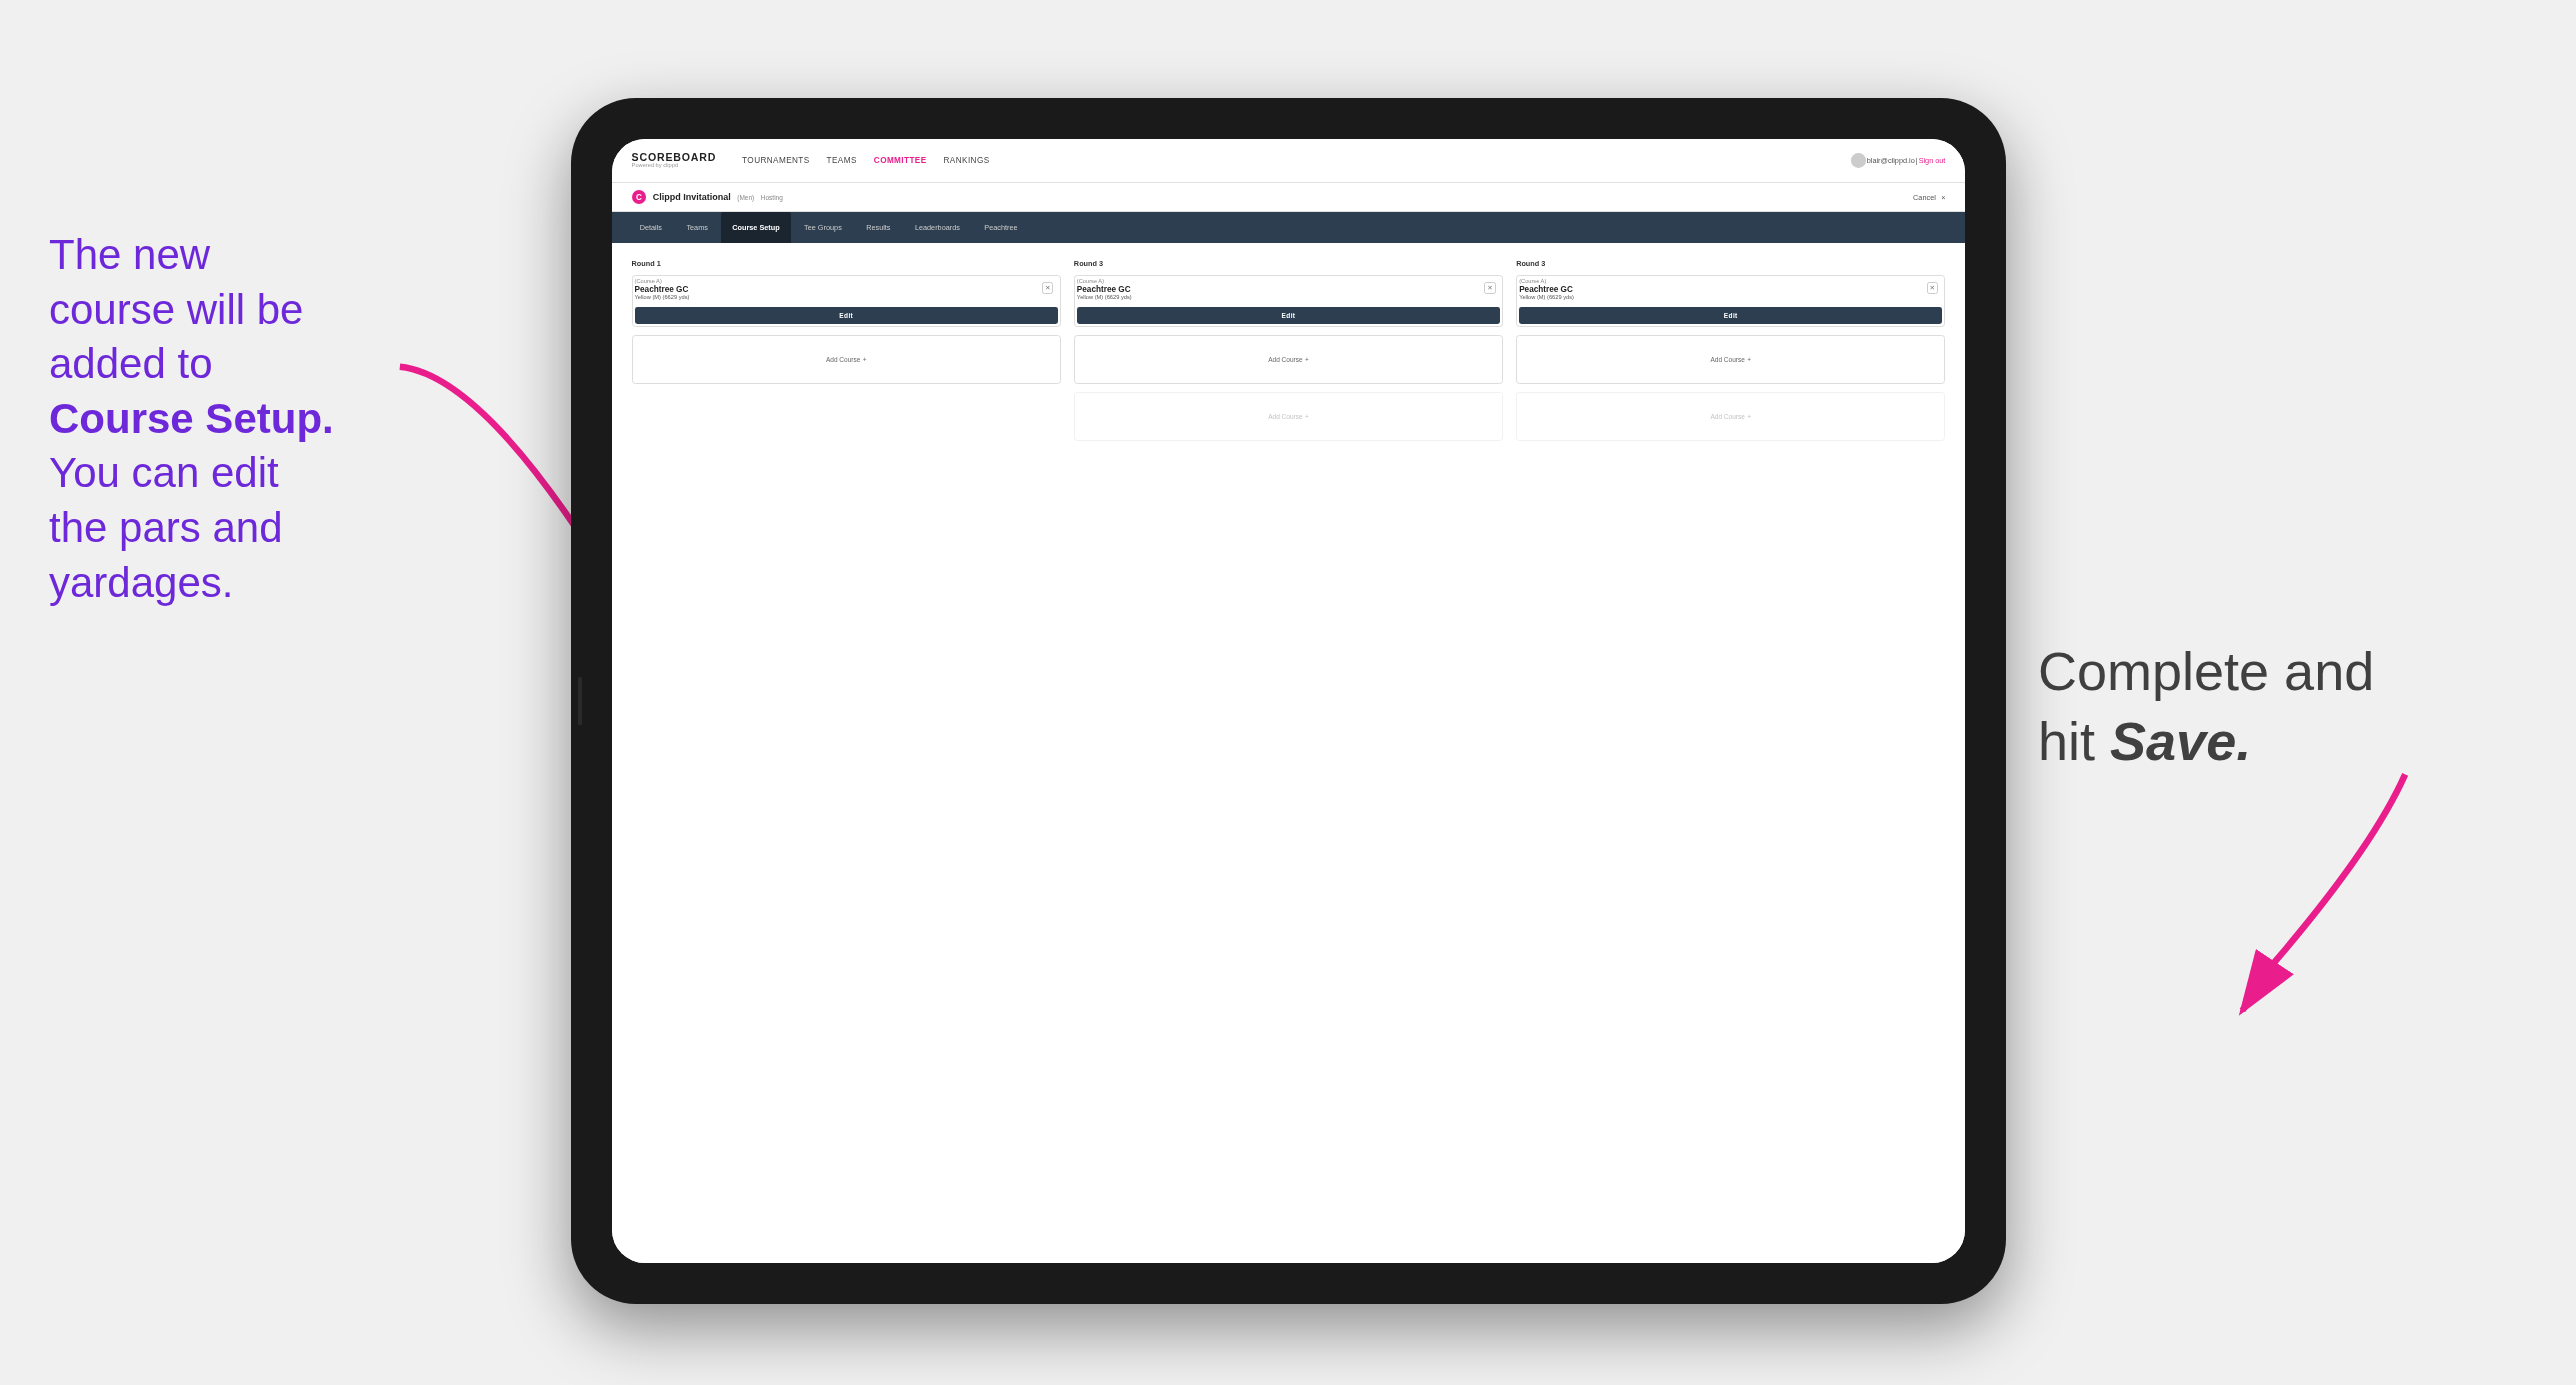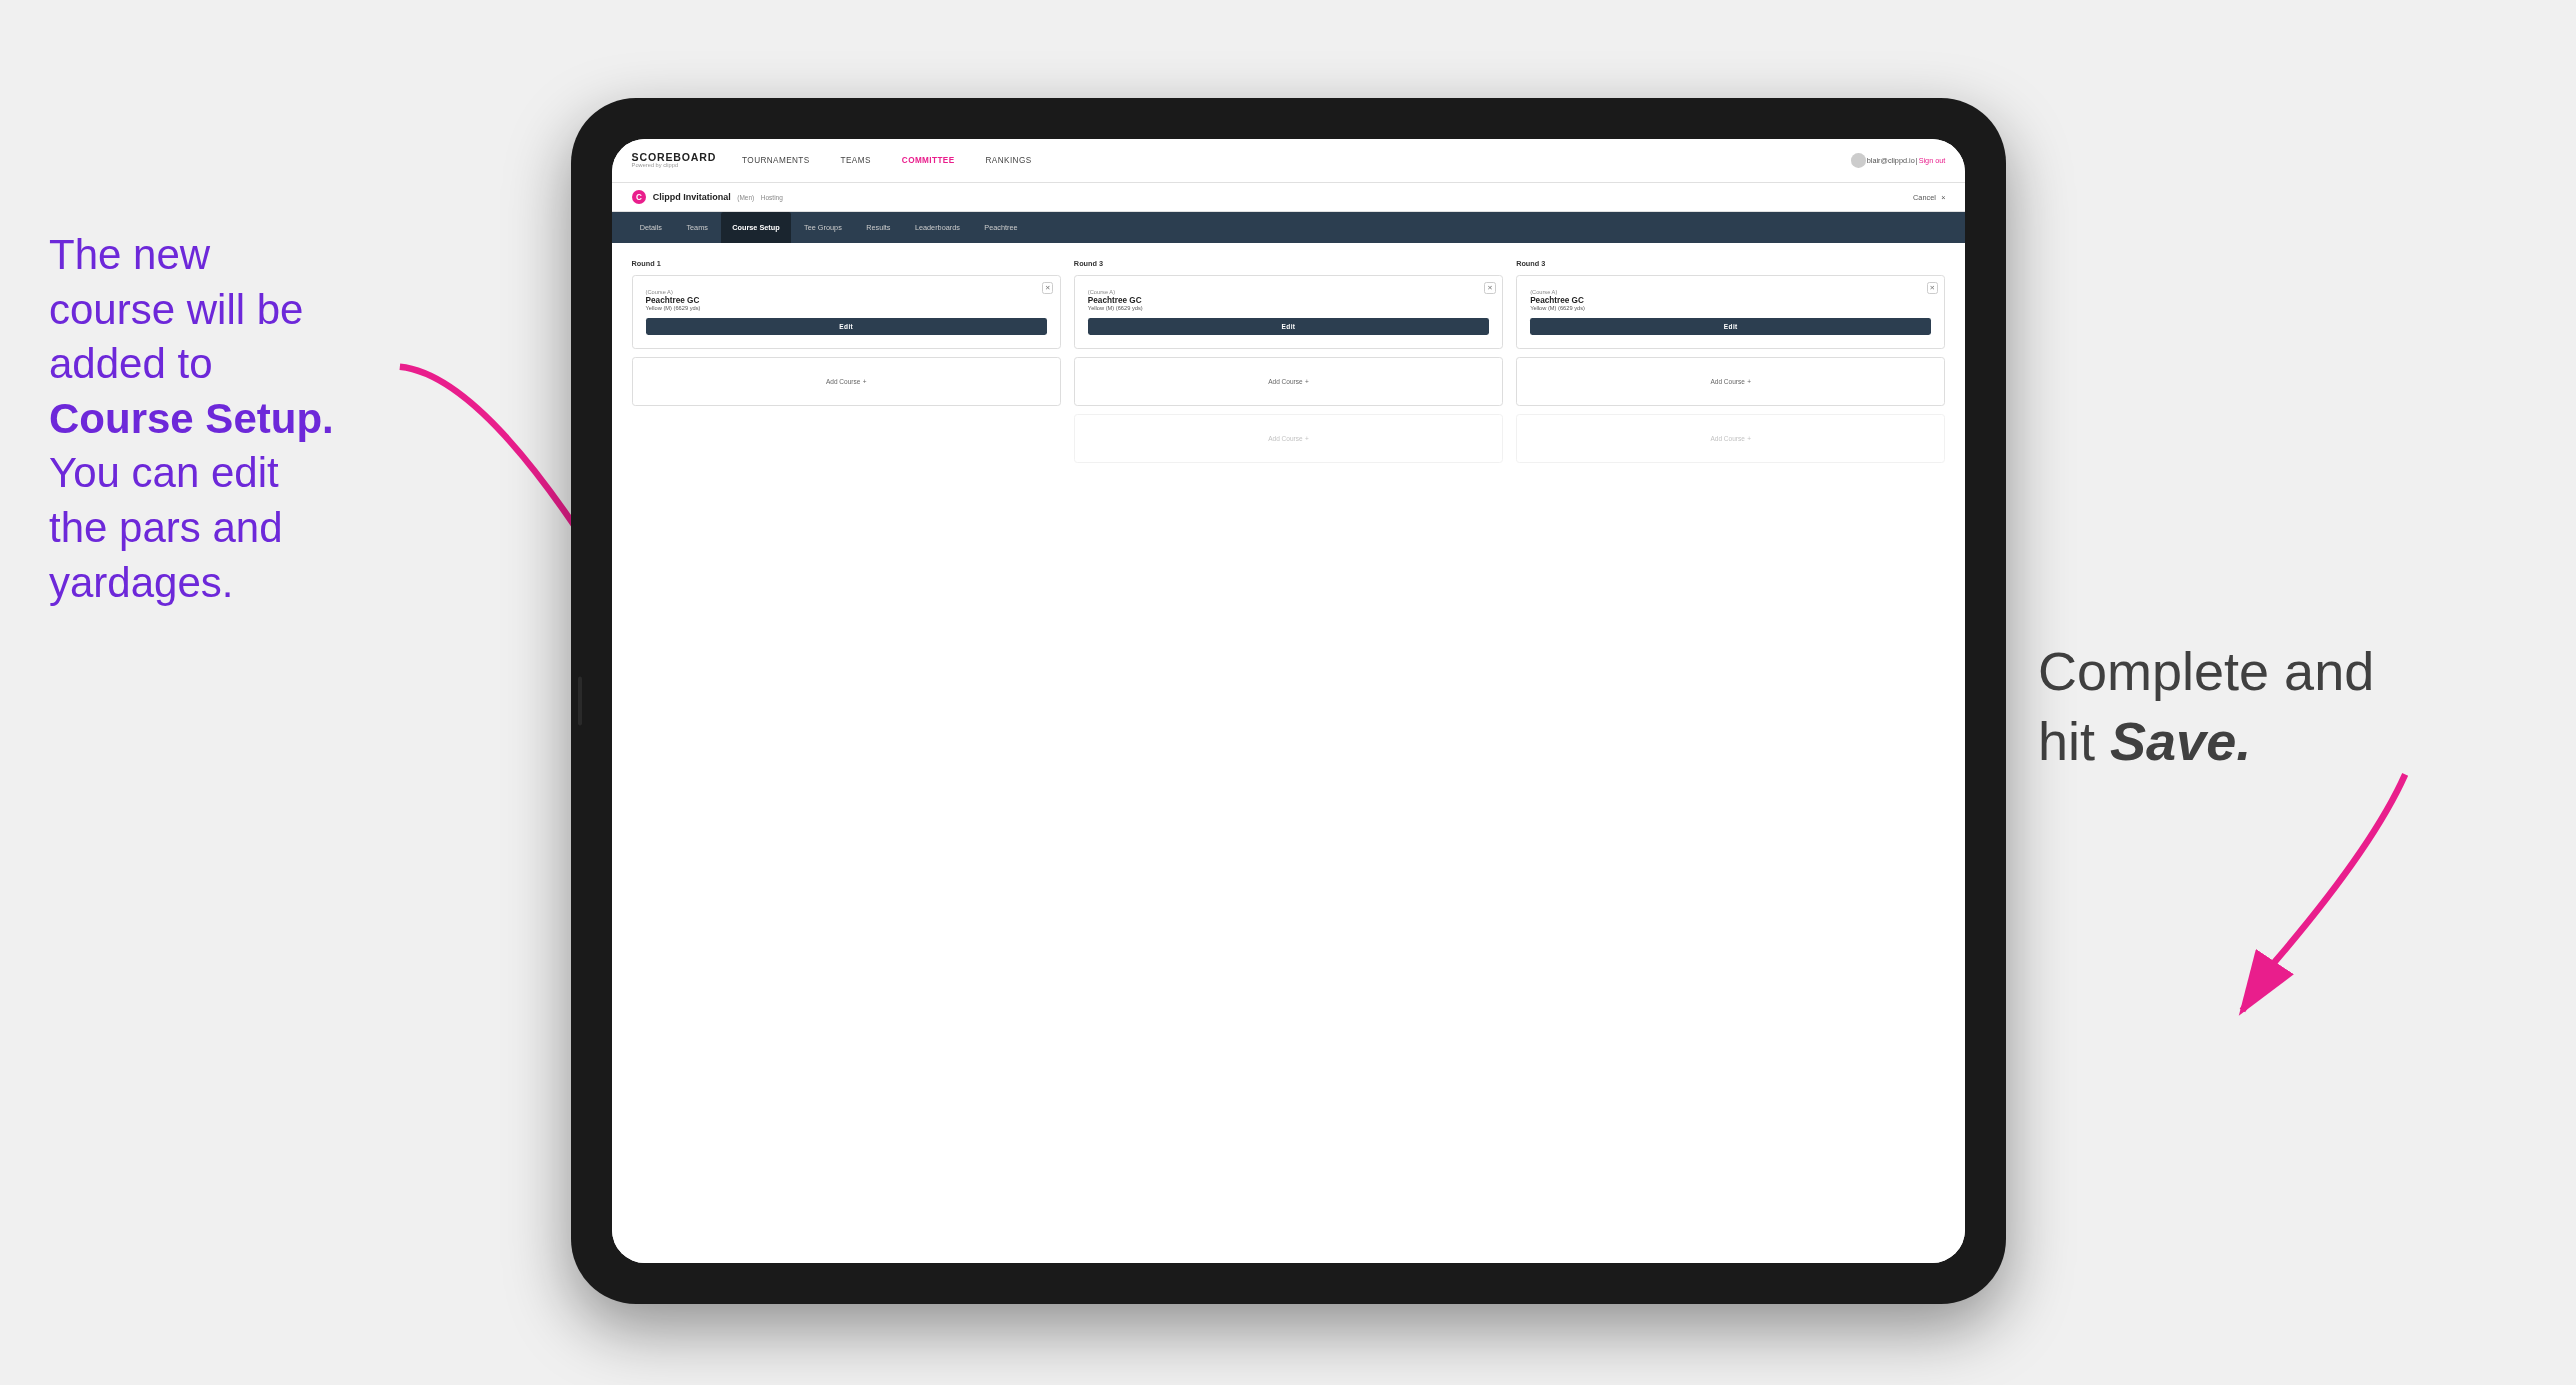--- a/index.html
+++ b/index.html
@@ -94,21 +94,21 @@
       color: #222;
       letter-spacing: 0.8px;
     }
     .scoreboard-logo .logo-sub {
       font-size: 5.7px;
       color: #999;
     }
 
     .nav-links {
       display: flex;
-      gap: 31px;
+      gap: 17px;
       align-items: center;
     }
     .nav-link {
       font-size: 8.2px;
       color: #444;
       text-decoration: none;
       letter-spacing: 0.4px;
       font-weight: 500;
       cursor: pointer;
     }
@@ -230,21 +230,21 @@
       font-weight: 700;
       color: #333;
       margin-bottom: 6.5px;
     }
 
     
     .course-card {
       background: #fff;
       border: 0.8px solid #ddd;
       border-radius: 3.3px;
-      padding: 13px;
+      padding: 2px;
       margin-bottom: 8.2px;
       position: relative;
     }
 
     .course-label {
       font-size: 5.7px;
       color: #888;
       margin-bottom: 1.6px;
     }
     .course-name {

